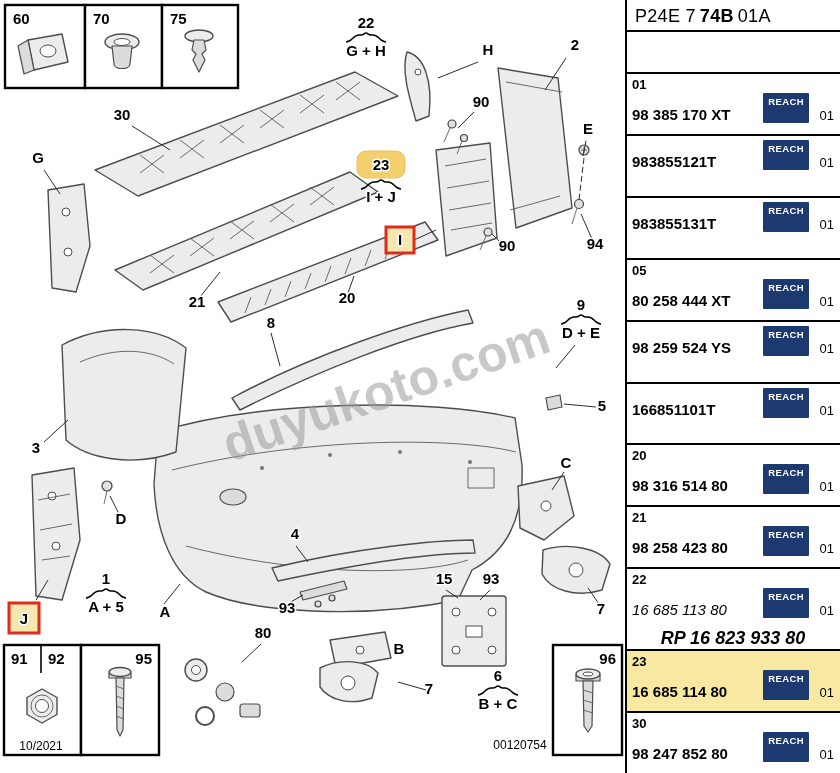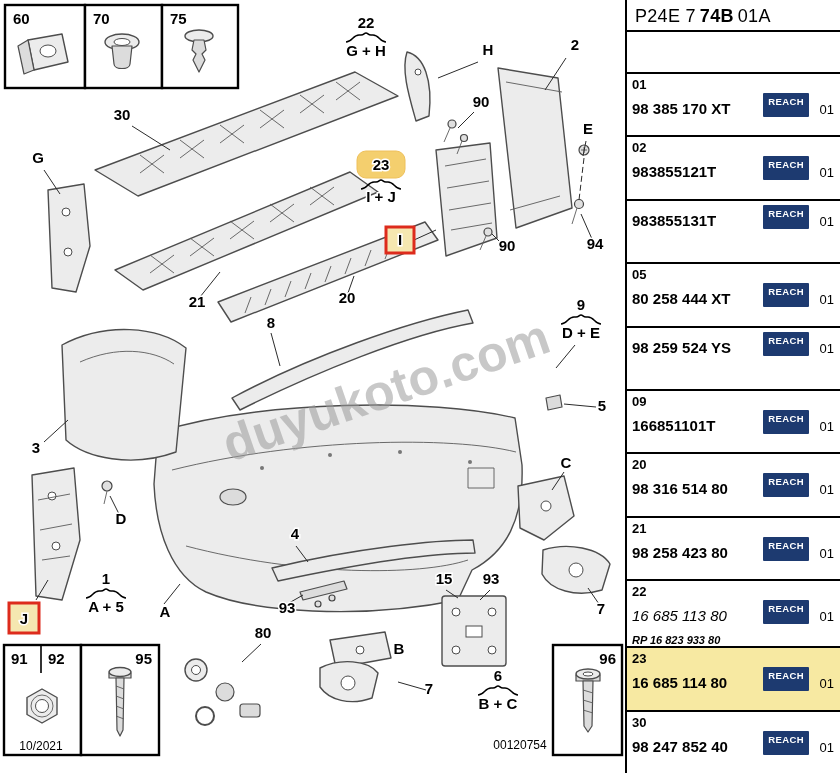--- a/index.html
+++ b/index.html
@@ -13,23 +13,23 @@
   .panel-header{padding:6px 8px 4px;font-size:18px;letter-spacing:.3px;border-bottom:2px solid #000;height:20px}
   .hb{font-weight:bold;margin:0 4px}
   .spacer{height:40px}
   .prows{flex:1;display:flex;flex-direction:column}
   .prow{flex:1;border-top:2px solid #000;padding:3px 6px 0 5px;cursor:pointer}
   .prow.hl{background:#f7e9a2}
   .pref{font-size:13px;font-weight:bold}
   .pline{display:flex;align-items:flex-end;margin-top:1px}
   .ppart{font-size:15px;font-weight:bold;white-space:nowrap}
   .ppart.it{font-style:italic;font-weight:normal}
-  .reach{margin-left:auto;background:#1d3a70;color:#fff;font-size:9.5px;font-weight:bold;letter-spacing:.4px;padding:3px 5px 10px;border-radius:1px}
+  .reach{margin-left:auto;background:#1d3a70;color:#fff;font-size:9.5px;font-weight:bold;letter-spacing:.4px;padding:3px 5px 16px;border-radius:1px}
   .pqty{width:20px;text-align:right;font-size:13px;margin-left:5px}
-  .rp{text-align:left;font-style:italic;font-weight:bold;font-size:11px;margin-top:10px}
+  .rp{text-align:center;font-style:italic;font-weight:bold;font-size:18px;margin-top:10px}
 
   
   .ps{fill:#ececec;stroke:#4d4d4d;stroke-width:1.4;stroke-linejoin:round}
   .ps2{fill:#dcdcdc;stroke:#4d4d4d;stroke-width:1.2;stroke-linejoin:round}
   .hole{fill:#fff;stroke:#4d4d4d;stroke-width:1}
   .thin{fill:none;stroke:#5a5a5a;stroke-width:.9}
   .ld{fill:none;stroke:#2b2b2b;stroke-width:1}
   .dash{fill:none;stroke:#2b2b2b;stroke-width:1;stroke-dasharray:6 3}
   .inset{fill:#fff;stroke:#000;stroke-width:2.4}
   .divline{stroke:#000;stroke-width:1.6}
@@ -308,21 +308,20 @@
       <div class="prow">
         <div class="pref">01</div>
         <div class="pline">
           <span class="ppart">98 385 170 XT</span>
           <span class="reach">REACH</span>
           <span class="pqty">01</span>
         </div>
       </div>
 
       <div class="prow">
-        <div class="pref">02</div>
         <div class="pline">
           <span class="ppart">983855121T</span>
           <span class="reach">REACH</span>
           <span class="pqty">01</span>
         </div>
       </div>
 
       <div class="prow">
         <div class="pline">
           <span class="ppart">983855131T</span>
@@ -342,21 +341,20 @@
 
       <div class="prow">
         <div class="pline">
           <span class="ppart">98 259 524 YS</span>
           <span class="reach">REACH</span>
           <span class="pqty">01</span>
         </div>
       </div>
 
       <div class="prow">
-        <div class="pref">09</div>
         <div class="pline">
           <span class="ppart">166851101T</span>
           <span class="reach">REACH</span>
           <span class="pqty">01</span>
         </div>
       </div>
 
       <div class="prow">
         <div class="pref">20</div>
         <div class="pline">
@@ -390,21 +388,21 @@
         <div class="pline">
           <span class="ppart">16 685 114 80</span>
           <span class="reach">REACH</span>
           <span class="pqty">01</span>
         </div>
       </div>
 
       <div class="prow">
         <div class="pref">30</div>
         <div class="pline">
-          <span class="ppart">98 247 852 40</span>
+          <span class="ppart">98 247 852 80</span>
           <span class="reach">REACH</span>
           <span class="pqty">01</span>
         </div>
       </div>
 
     </div>
   </aside>
 </div>
 
 </body></html>

